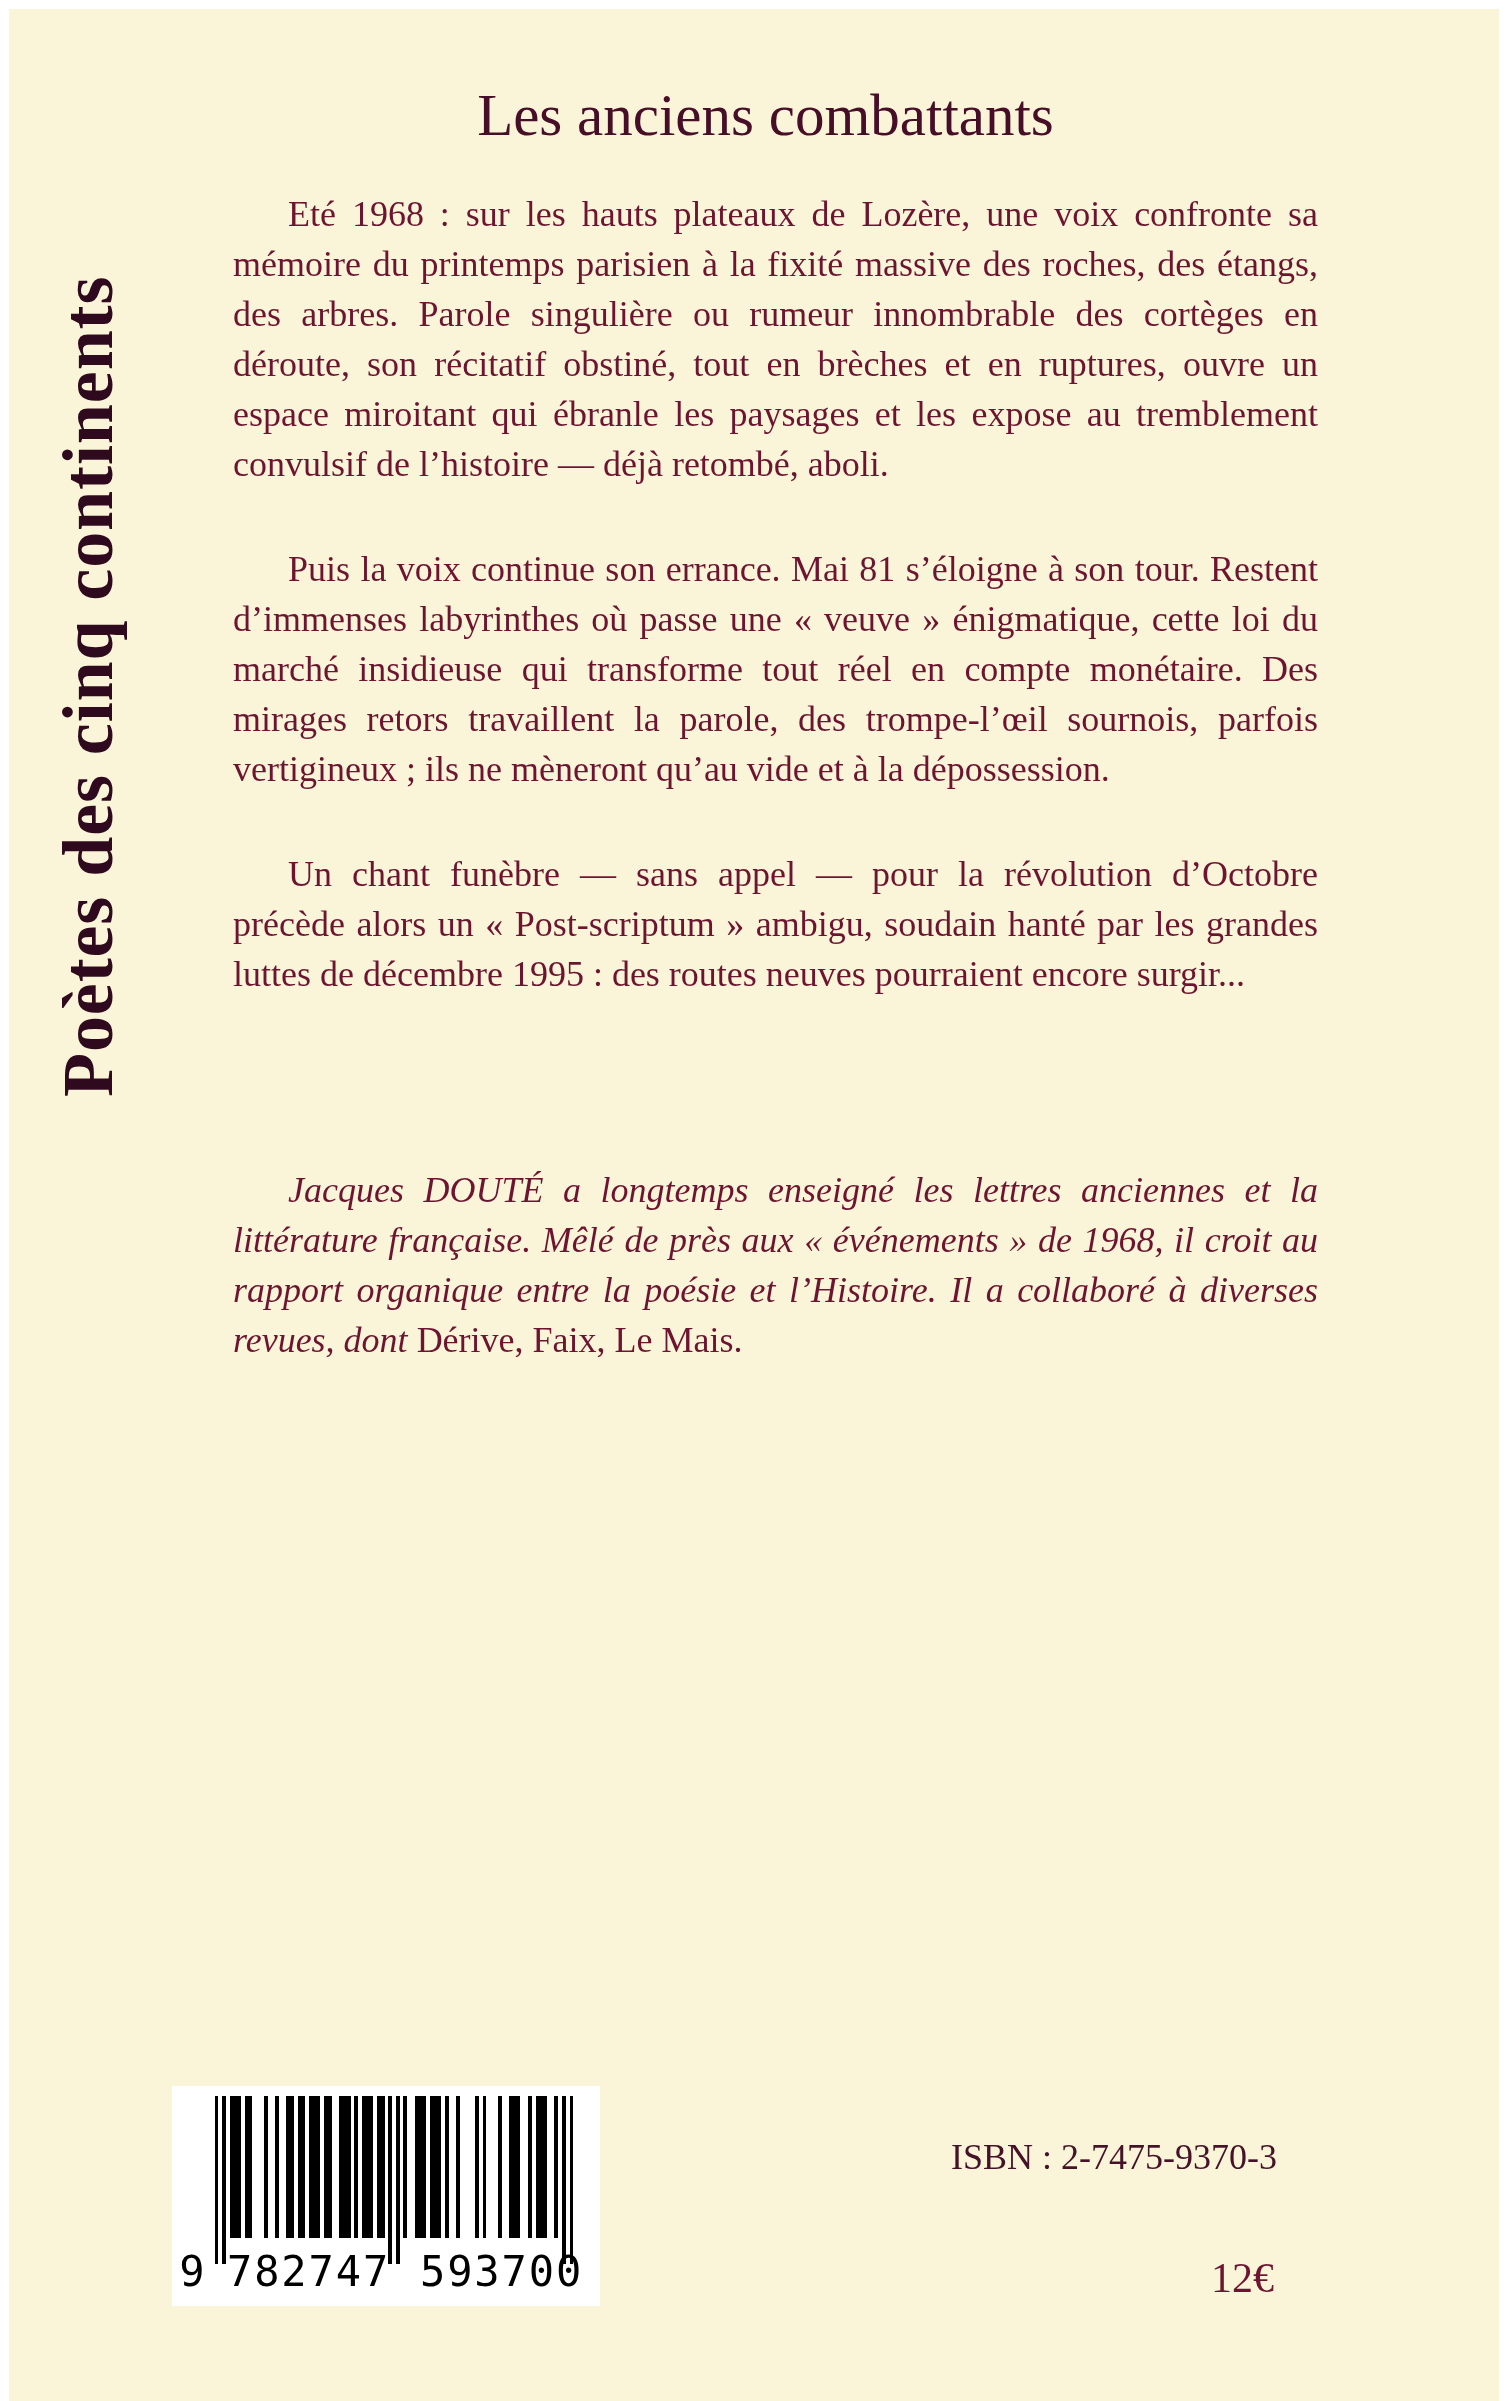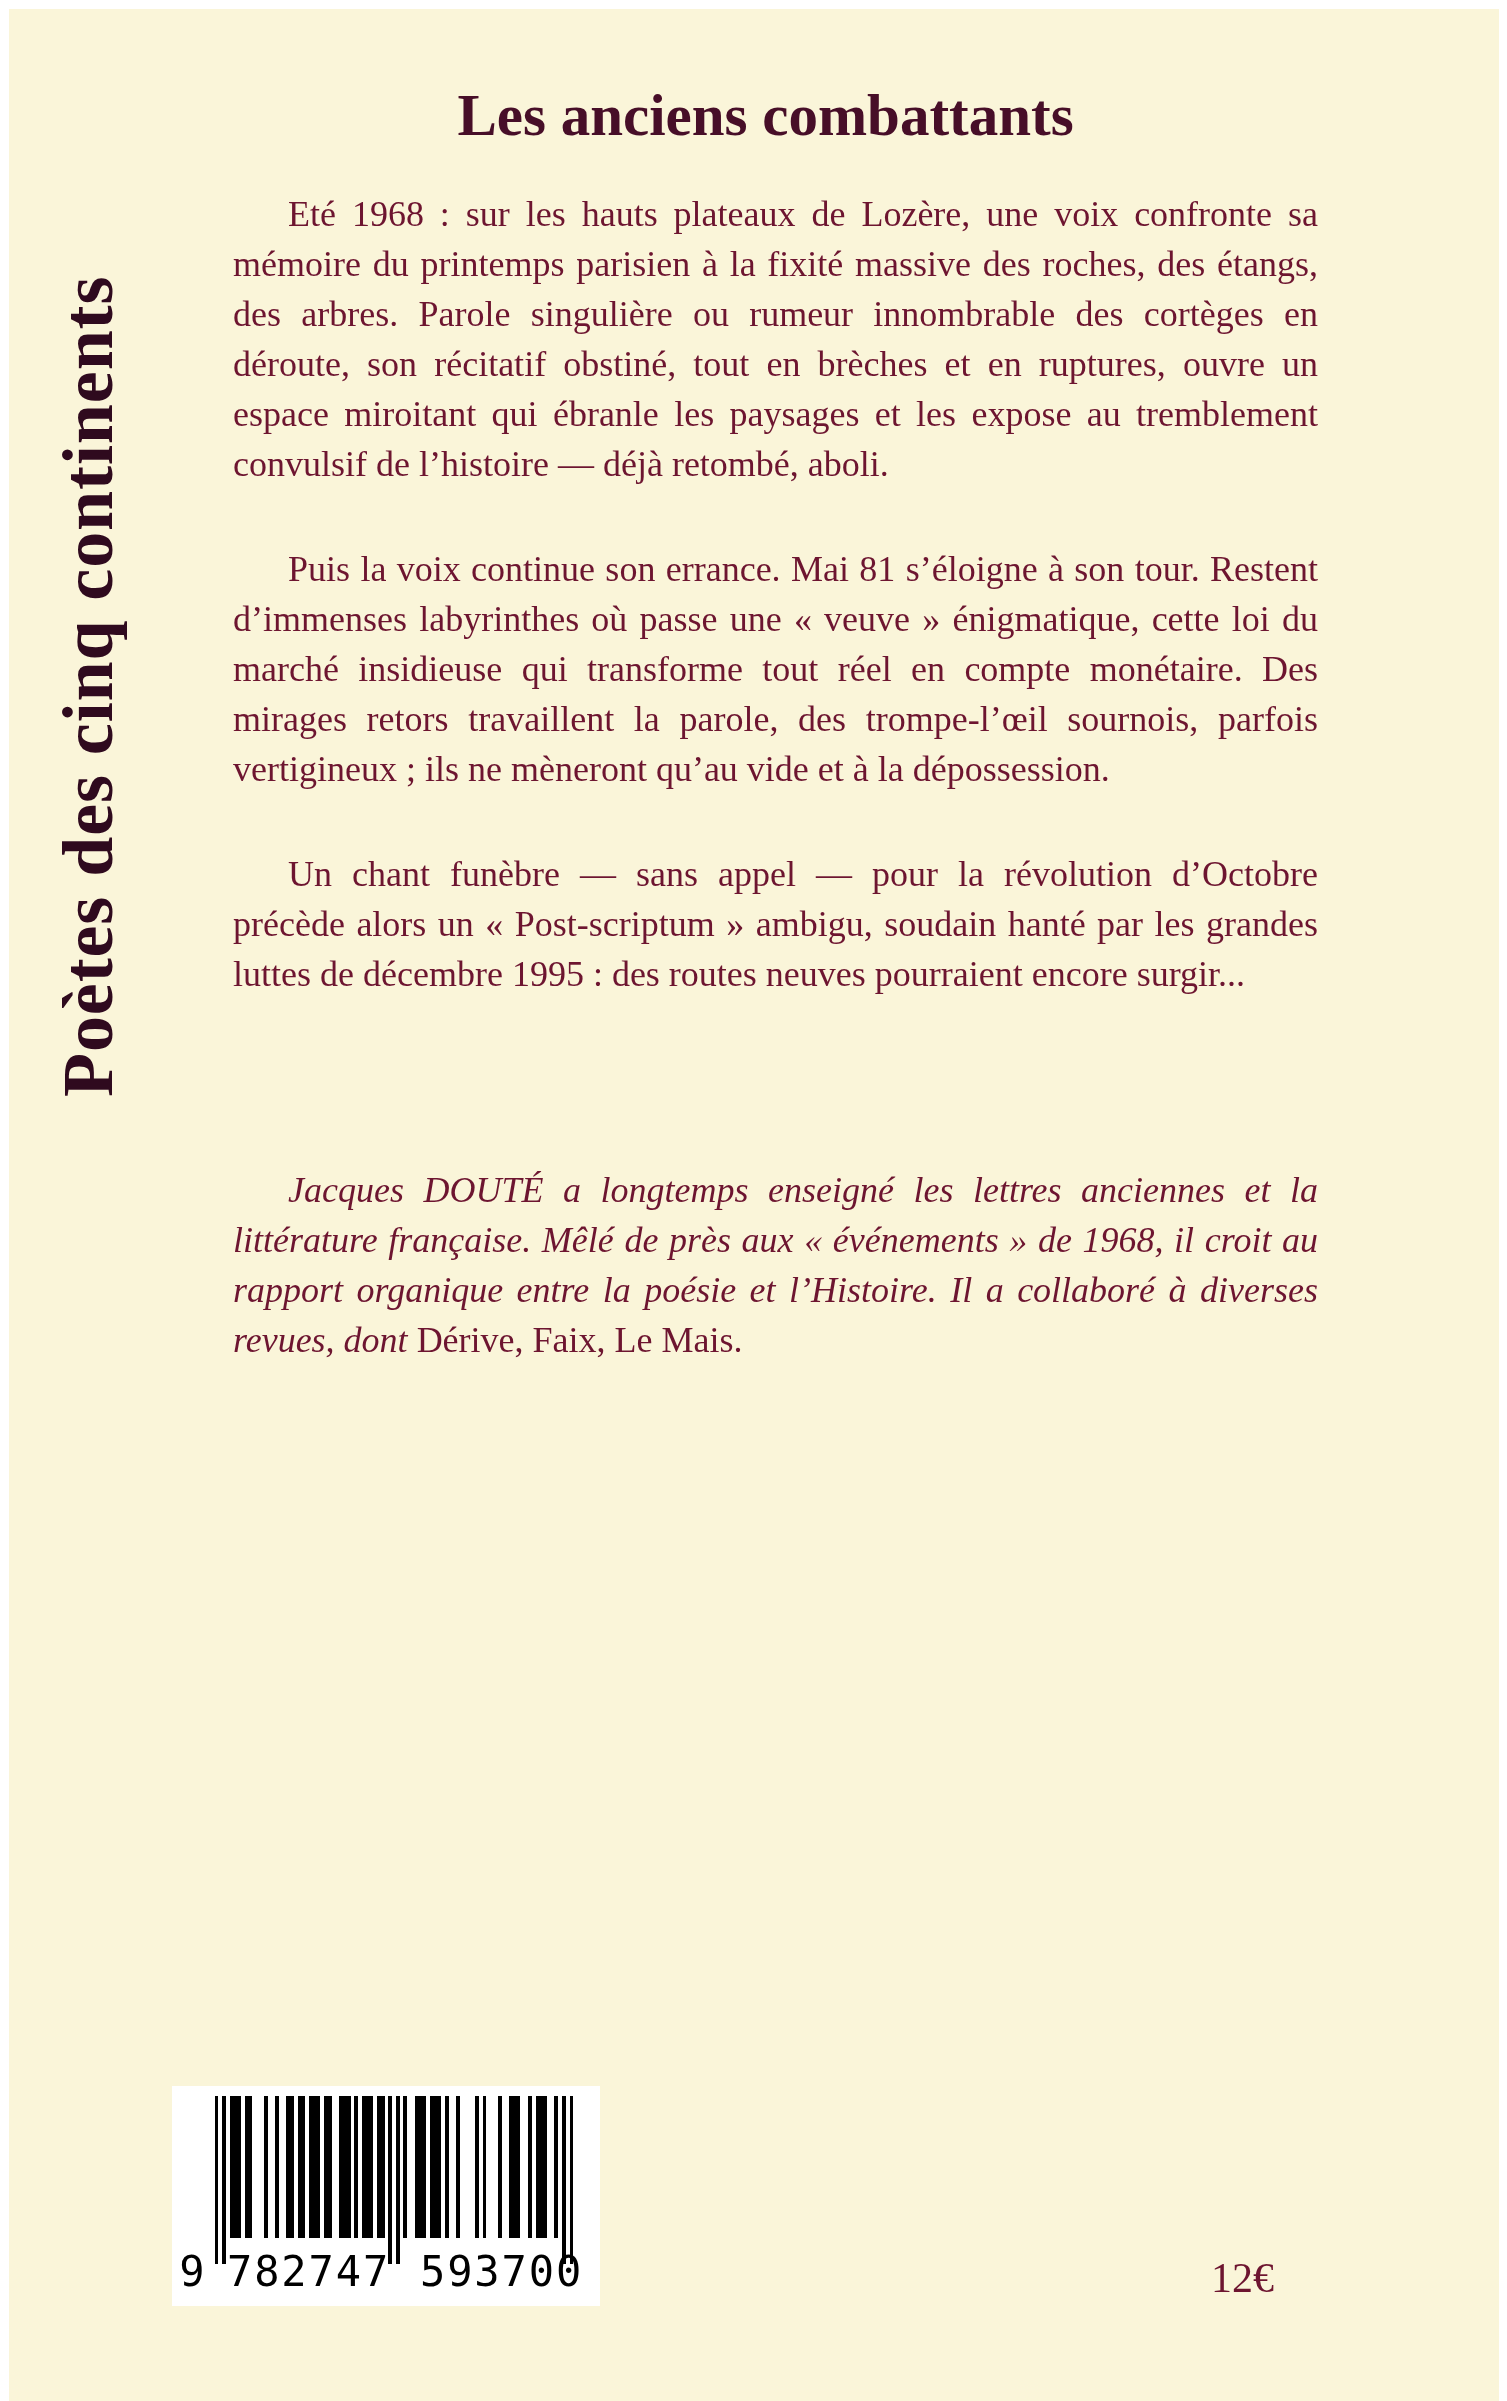--- a/index.html
+++ b/index.html
@@ -20,21 +20,21 @@
     transform:rotate(180deg);
     font-size:72px; font-weight:bold;
     letter-spacing:0.9px;
     color:#2f0a1e;
     white-space:nowrap;
   }
   .title {
     position:absolute;
     left:214px; top:72px; width:1085px;
     text-align:center;
-    font-size:59px; font-weight:bold;
+    font-size:59px; font-weight:normal;
     color:#470e28;
   }
   .body {
     position:absolute;
     left:224px; top:180px; width:1085px;
     font-size:36px; line-height:50px;
     color:#6d1530;
     text-align:justify;
   }
   .body p { text-indent:55px; margin:0 0 55px 0; }
@@ -137,16 +137,17 @@
           <rect x="348" y="0" width="4" height="150"></rect>
           <rect x="360" y="0" width="4" height="150"></rect>
           <rect x="368" y="0" width="4" height="178"></rect>
           <rect x="376" y="0" width="4" height="178"></rect>
         </svg></div>
     <span class="bc-digit bc-first">9</span>
     <span class="bc-digit bc-g1">782747</span>
     <span class="bc-digit bc-g2">593700</span>
   </div>
 
+  <div class="isbn">ISBN : 2-7475-9370-3</div>
   <div class="price">12€</div>
 
 </div>
 
 
 </body></html>

